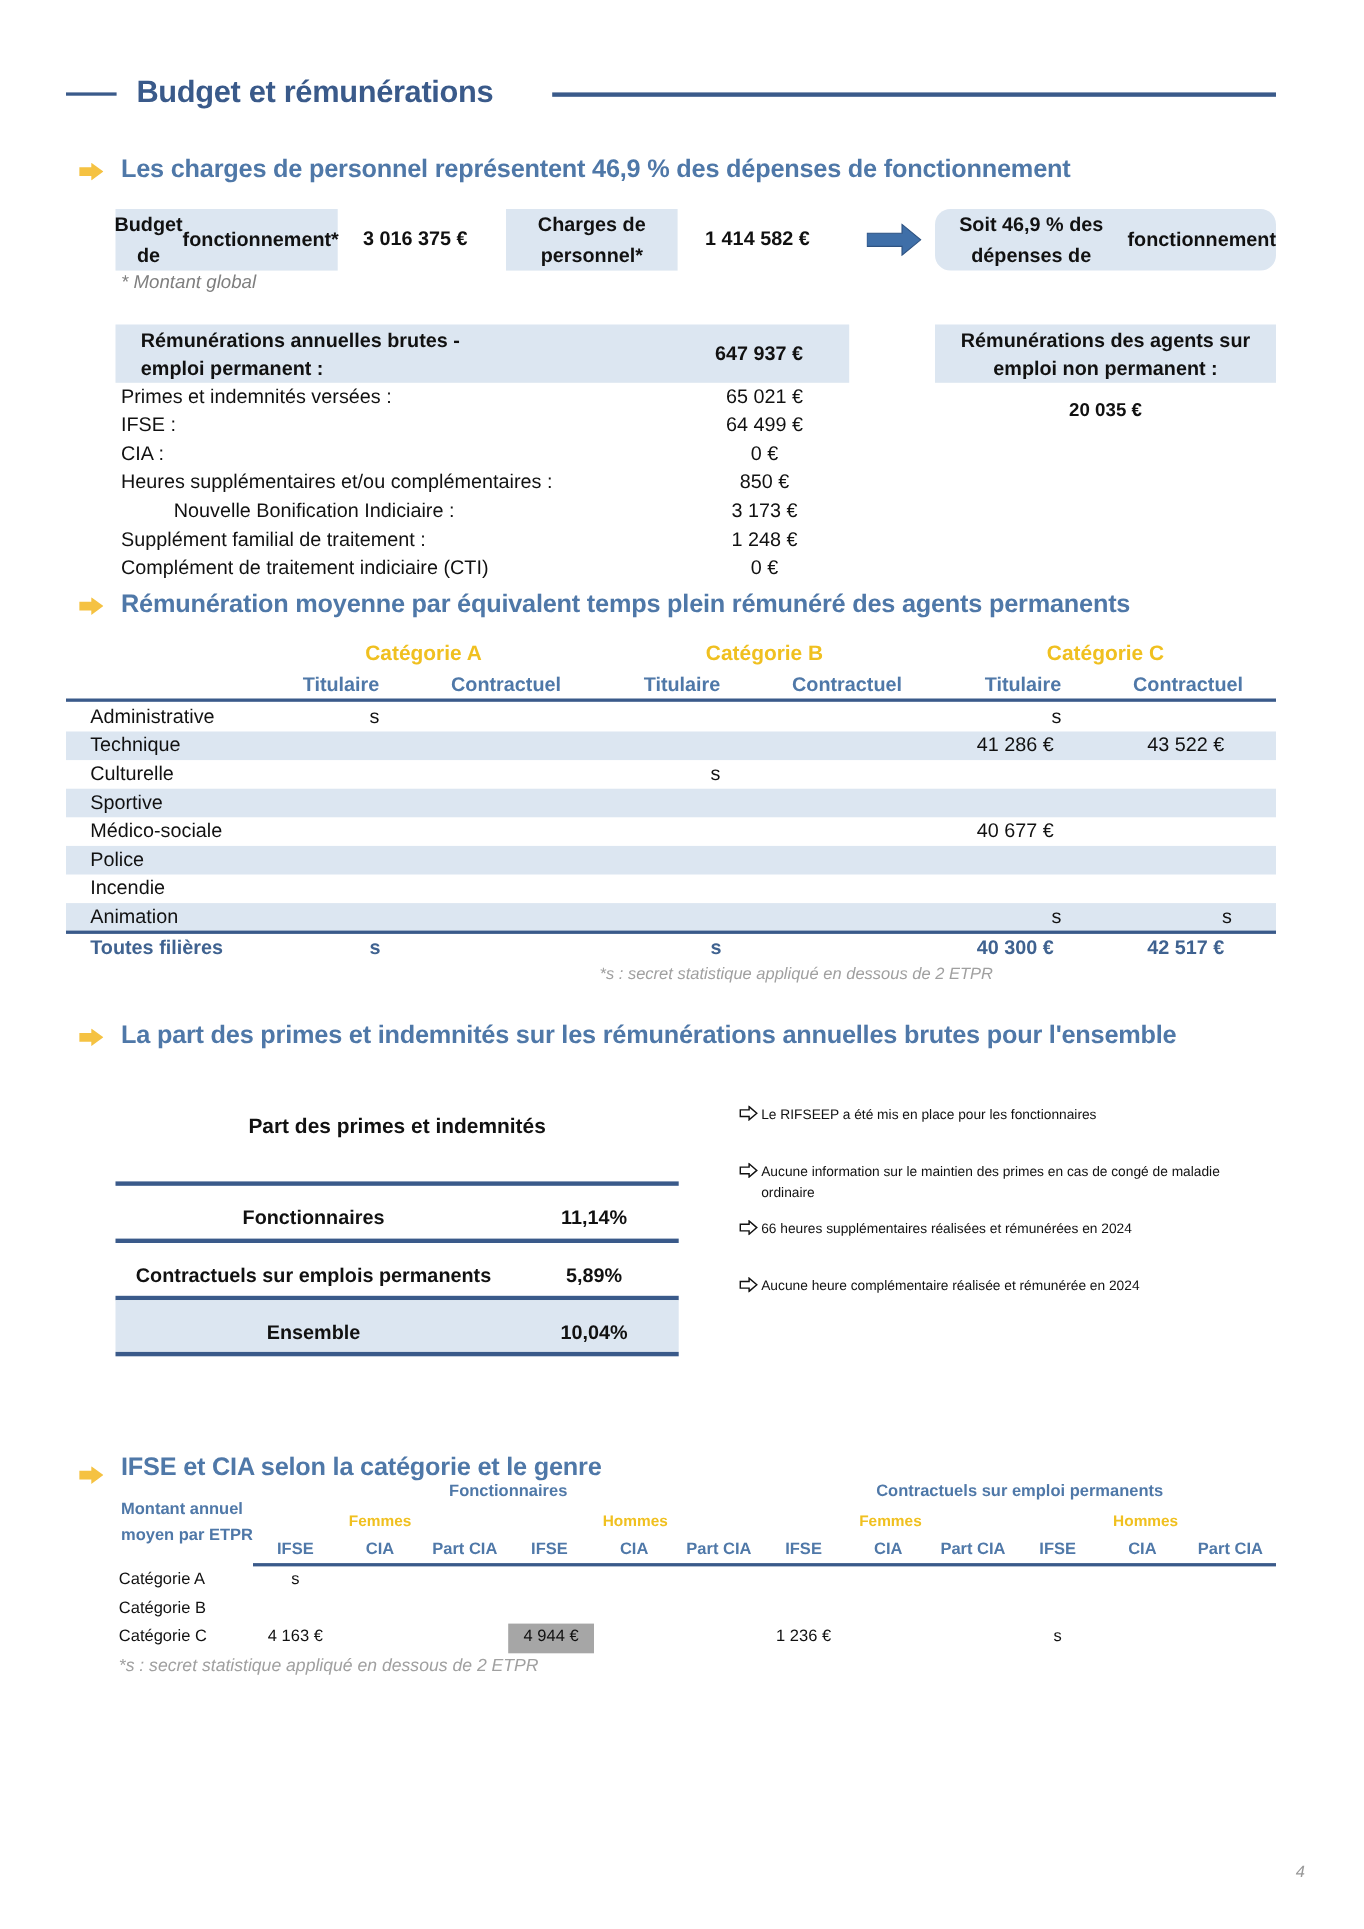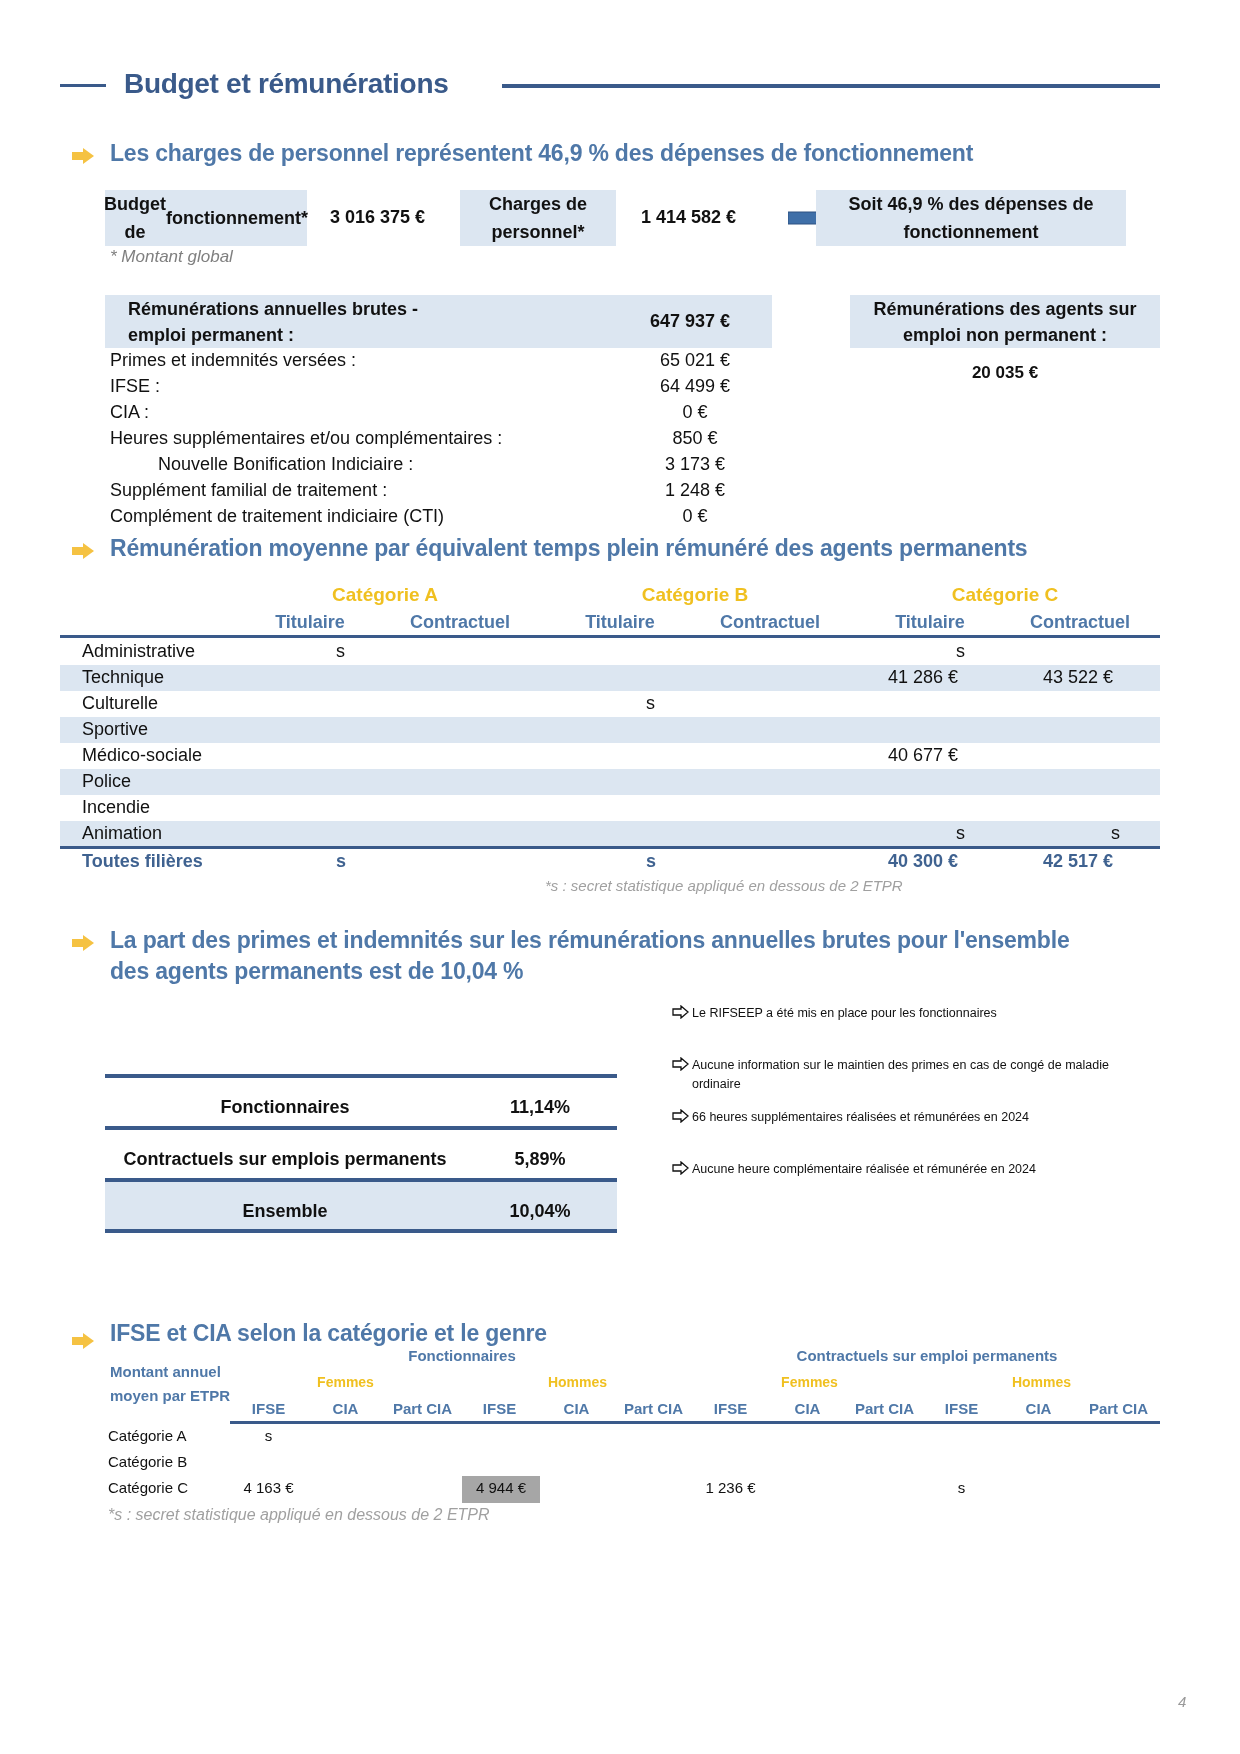--- a/index.html
+++ b/index.html
@@ -52,21 +52,21 @@
 <div class="lbox" style="left:460px; top:190px; width:156px; height:56px; flex-direction:column;">
   <span>Charges de</span>
   <span>personnel*</span>
 </div>
 <div class="val" style="left:641px; top:207px;">1 414 582 €</div>
 
 <svg class="abs" style="left:788px; top:203px;" width="50" height="30" viewBox="0 0 50 30">
     <path d="M0 9h32V1l17 14-17 14v-8H0z" fill="#3f6fa8" stroke="#2e5382" stroke-width="1"></path>
   </svg>
 
-<div class="lbox" style="left:816px; top:190px; width:310px; height:56px; flex-direction:column;">
+<div class="lbox" style="left:850px; top:190px; width:310px; height:56px; flex-direction:row;border-radius:14px;">
   <span>Soit 46,9 % des dépenses de</span>
   <span>fonctionnement</span>
 </div>
 <div class="note" style="left:110px; top:247px;">* Montant global</div>
 
 <div class="abs" style="left:105px; top:295px; width:667px; height:53px; background:#dce6f1;"></div>
 <div class="abs" style="left:128px; top:296px; font-size:18px; font-weight:bold; line-height:26px;">
   <div>Rémunérations annuelles brutes -</div>
   <div>emploi permanent :</div>
 </div>
@@ -147,24 +147,24 @@
 <div class="cell blue" style="left:888px; top:851px; font-weight:bold;">40 300 €</div>
 <div class="cell blue" style="left:1043px; top:851px; font-weight:bold;">42 517 €</div>
 
 <div class="note" style="left:545px; top:877px; font-size:15px; color:#a0a0a0;">*s : secret statistique appliqué en dessous de 2 ETPR</div>
 
 <svg class="bullet-arrow" style="left:72px; top:935px;" viewBox="0 0 22 16">
     <path d="M0 4h11V0l11 8-11 8v-4H0z" fill="#f5c242"></path>
   </svg>
 <div class="abs h2" style="left:110px; top:925px;">
   <div>La part des primes et indemnités sur les rémunérations annuelles brutes pour l'ensemble</div>
-  <div>des agents permanents est de 10,04 %</div>
 </div>
 
 <div class="abs" style="left:105px; top:1010px; width:512px; text-align:center; font-size:19px; font-weight:bold; line-height:29px;">
+  <div>Part des primes et indemnités</div>
 </div>
 
 <div class="parttbl-line" style="top:1074px;"></div>
 <div class="pt-label" style="left:105px; top:1097px; width:360px;">Fonctionnaires</div>
 <div class="pt-val" style="left:480px; top:1097px;">11,14%</div>
 
 <div class="parttbl-line" style="top:1126px;"></div>
 <div class="pt-label" style="left:105px; top:1149px; width:360px;">Contractuels sur emplois permanents</div>
 <div class="pt-val" style="left:480px; top:1149px;">5,89%</div>
 

